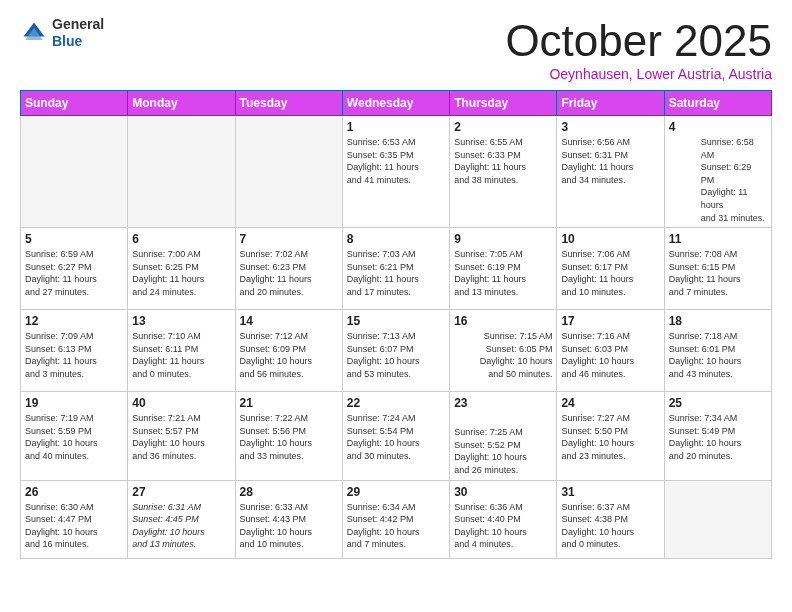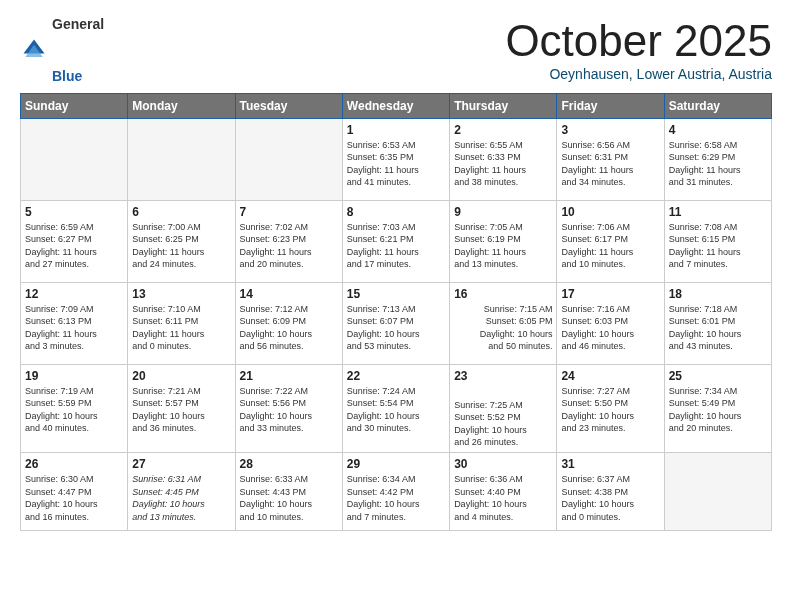--- a/index.html
+++ b/index.html
@@ -27,46 +27,46 @@
       display: flex;
       align-items: center;
       gap: 4px;
     }
     .logo-text {
       font-size: 14px;
       font-weight: bold;
       line-height: 1.2;
     }
     .logo-general { color: #333; }
-    .logo-blue { color: #1a5fa8; margin-top: 35px; }
+    .logo-blue { color: #1a5fa8; }
     .logo-icon {
       width: 28px;
       height: 28px;
     }
     .title-block {
       text-align: right;
     }
     .month-title {
       font-size: 44px;
       font-weight: normal;
       color: #222;
     }
     .subtitle {
       font-size: 14px;
-      color: #0c4a6e;
+      color: #a21caf;
     }
     .calendar {
       flex: 1;
       border: 1px solid #ccc;
       border-collapse: collapse;
       width: 100%;
       table-layout: fixed;
     }
     .calendar th {
-      background-color: #737373;
+      background-color: #d946ef;
       color: #fff;
       font-size: 12px;
       font-weight: bold;
       padding: 5px 4px;
       border: 1px solid #1a5fa8;
       text-align: left;
     }
     .calendar td {
       vertical-align: top;
       border: 1px solid #ccc;
@@ -148,21 +148,21 @@
           </td>
           <td>
             <div class="day-num">3</div>
             <div class="day-info" style="white-space: pre-line;">Sunrise: 6:56 AM
 Sunset: 6:31 PM
 Daylight: 11 hours
 and 34 minutes.</div>
           </td>
           <td>
             <div class="day-num">4</div>
-            <div class="day-info" style="white-space: pre-line;">Sunrise: 6:58 AM
+            <div class="day-info" style="white-space: pre-line; margin-left: 32px;">Sunrise: 6:58 AM
 Sunset: 6:29 PM
 Daylight: 11 hours
 and 31 minutes.</div>
           </td>
         </tr>
         <tr>
           <td>
             <div class="day-num">5</div>
             <div class="day-info" style="white-space: pre-line;">Sunrise: 6:59 AM
 Sunset: 6:27 PM
@@ -265,21 +265,21 @@
         </tr>
         <tr>
           <td>
             <div class="day-num">19</div>
             <div class="day-info" style="white-space: pre-line;">Sunrise: 7:19 AM
 Sunset: 5:59 PM
 Daylight: 10 hours
 and 40 minutes.</div>
           </td>
           <td>
-            <div class="day-num">20</div>
+            <div class="day-num">40</div>
             <div class="day-info" style="white-space: pre-line;">Sunrise: 7:21 AM
 Sunset: 5:57 PM
 Daylight: 10 hours
 and 36 minutes.</div>
           </td>
           <td>
             <div class="day-num">21</div>
             <div class="day-info" style="white-space: pre-line;">Sunrise: 7:22 AM
 Sunset: 5:56 PM
 Daylight: 10 hours

